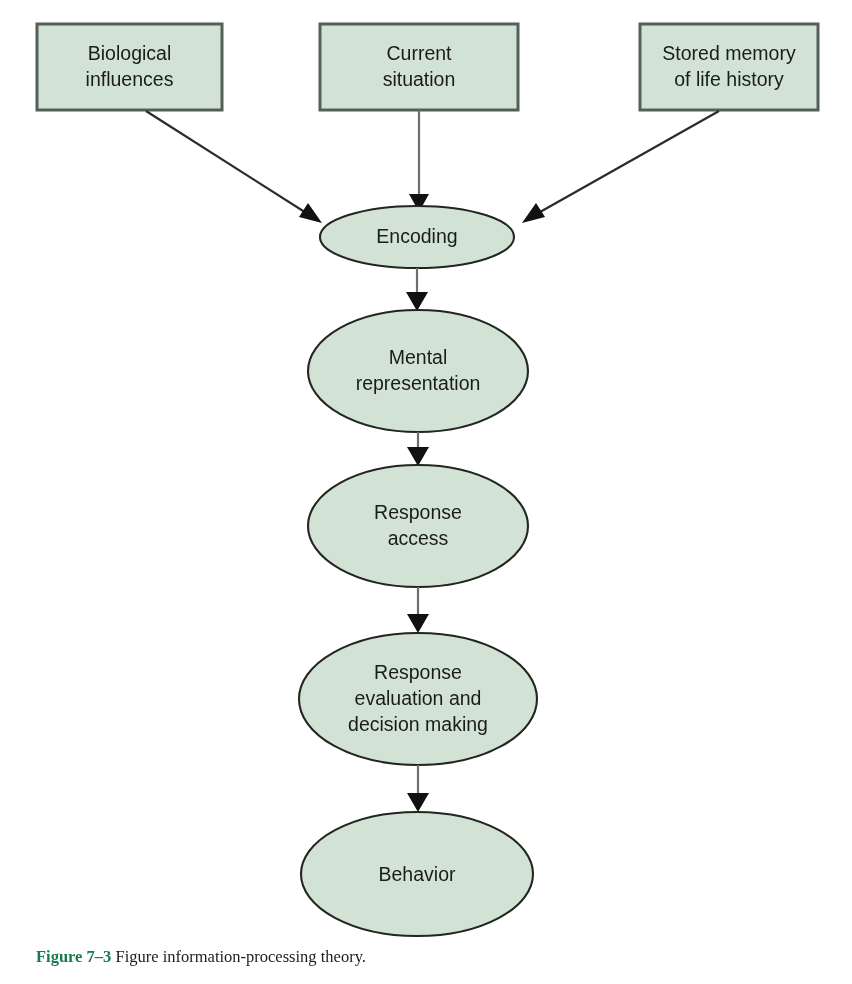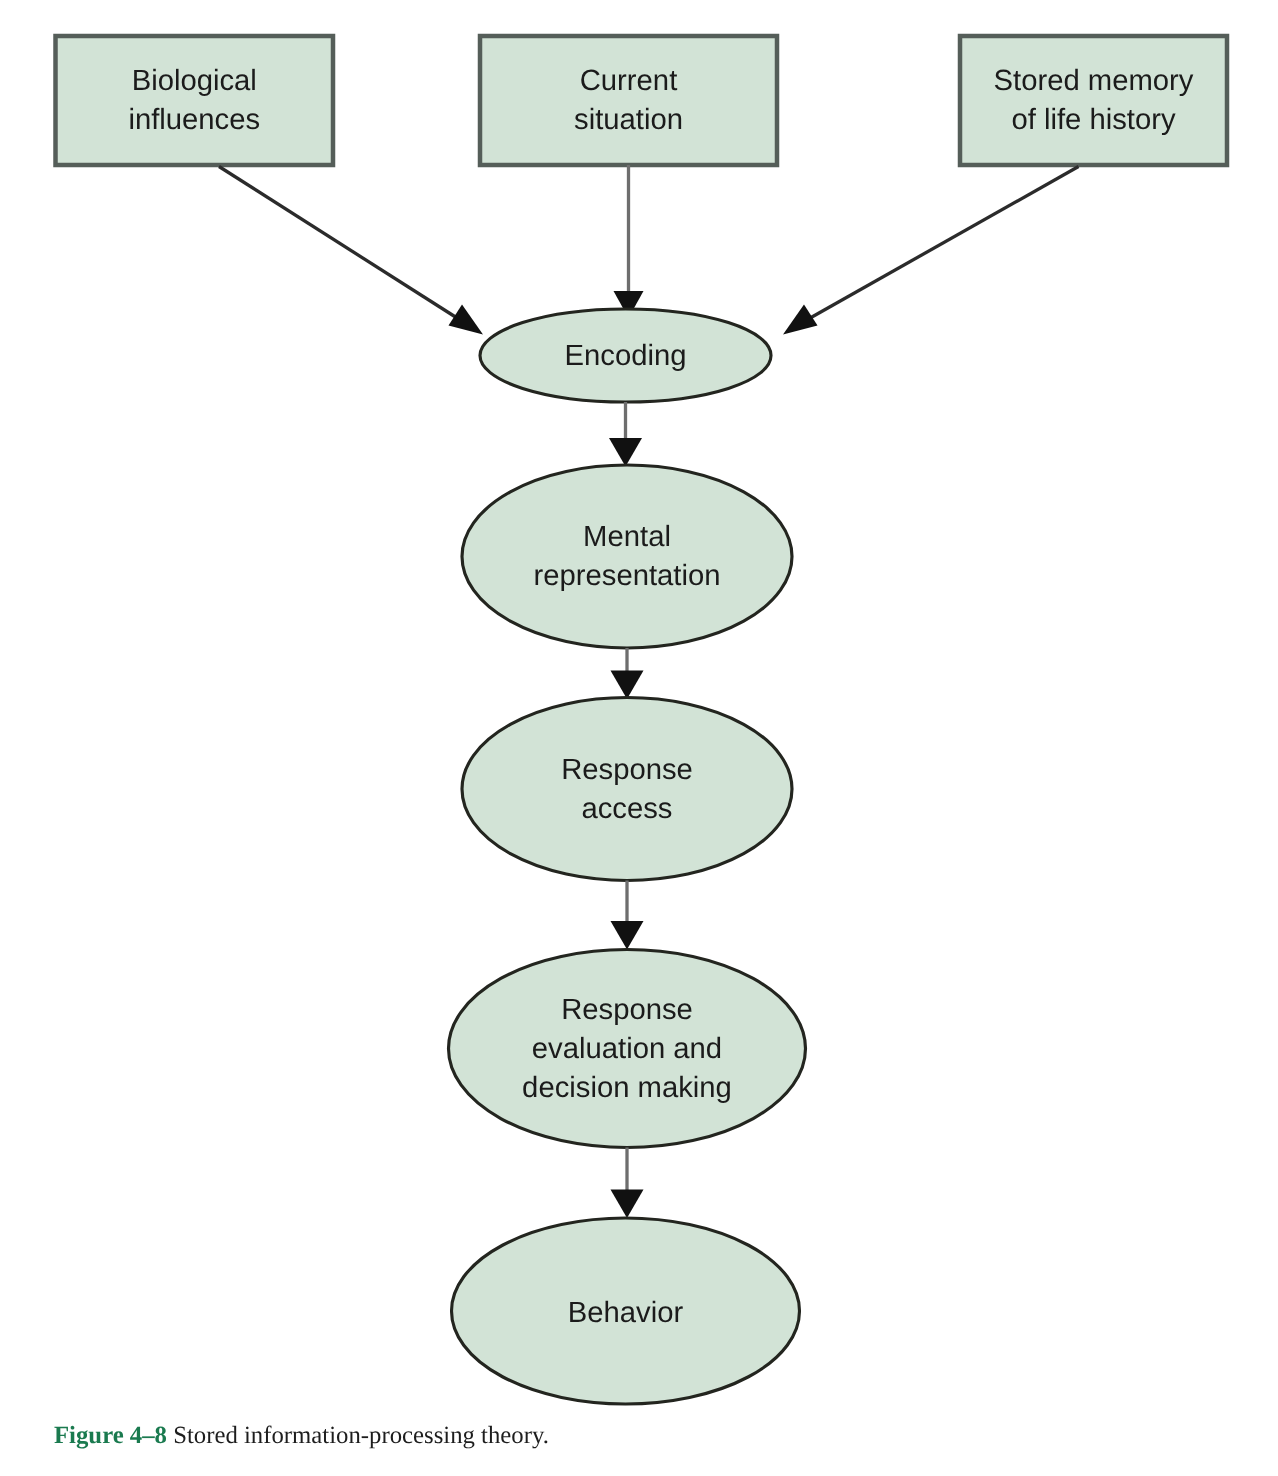--- a/index.html
+++ b/index.html
@@ -160,15 +160,15 @@
       <polygon class="arrow-head" points="407,793 429,793 418,812"></polygon>
     </g>
 
     <g>
       <ellipse class="shape-ellipse" cx="417" cy="874" rx="116" ry="62"></ellipse>
       <text class="node-label" x="417" y="876">Behavior</text>
     </g>
 
   </svg>
 
-  <div id="caption"><span class="caption-number">Figure 4–8</span><span class="caption-text"> Stored information-processing theory.</span></div>
+  <div id="caption"><span class="caption-number">Figure 7–3</span><span class="caption-text"> Figure information-processing theory.</span></div>
 
 </div>
 
 </body></html>

